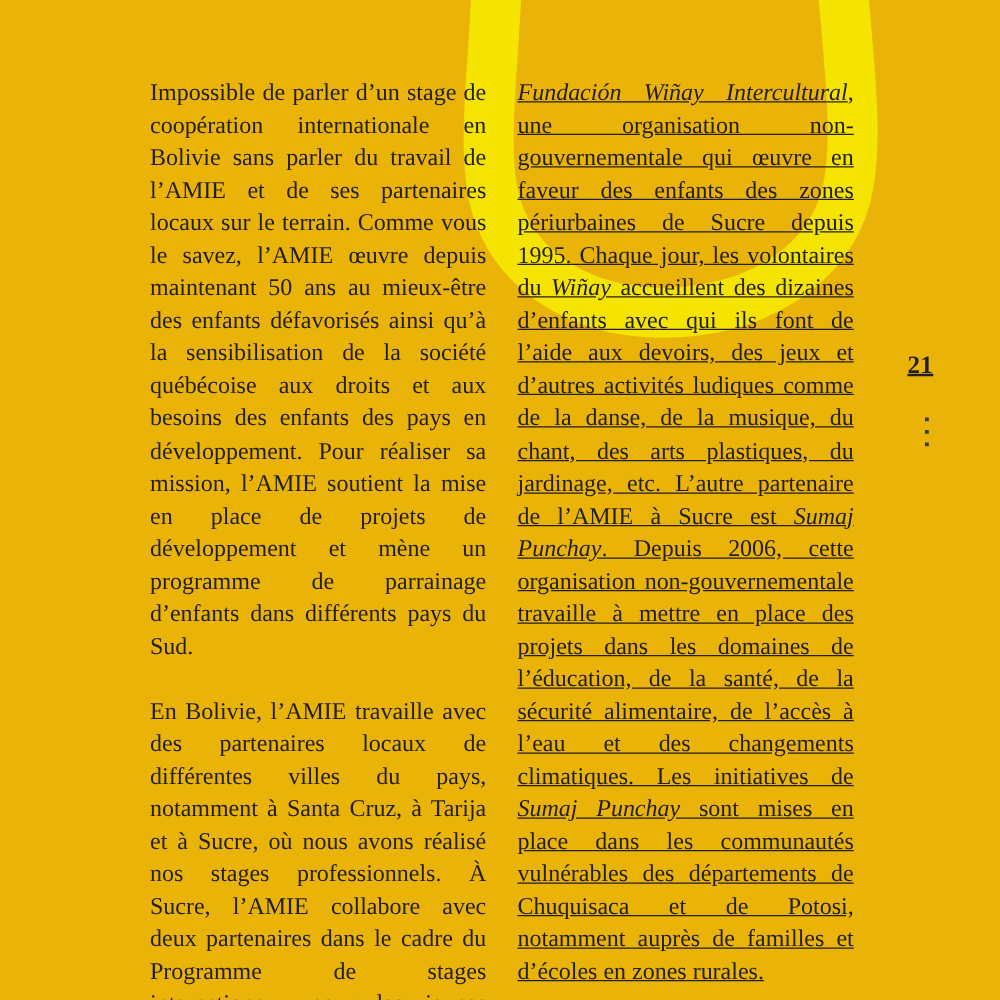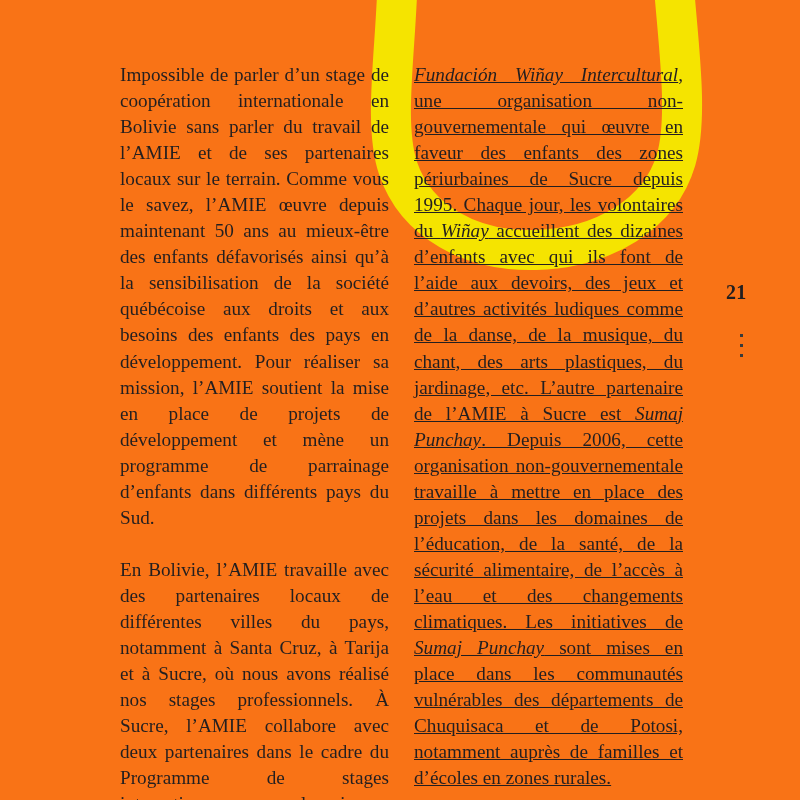--- a/index.html
+++ b/index.html
@@ -72,20 +72,21 @@
   
   #folio {
     position: absolute;
     left: 726px;
     top: 281px;
     z-index: 3;
     font-size: 20px;
     font-weight: bold;
     color: #231f20;
     letter-spacing: 0.3px;
+    text-decoration: underline;
   }
 
   #folio-dots {
     position: absolute;
     left: 740px;
     top: 334px;
     z-index: 3;
     display: flex;
     flex-direction: column;
     align-items: center;
@@ -93,21 +94,21 @@
   }
   #folio-dots .dot {
     width: 3px;
     height: 3px;
     background: #3a3a3a;
   }
 </style>
 </head>
 <body>
 
-<div id="page" style="background: #f97316;">
+<div id="page" style="background: #eab308;">
 
   <svg id="highlight-layer" viewBox="0 0 800 800">
     <path id="highlight-path" d="M 398 -40
              C 398 40, 382 120, 398 168
              C 416 222, 472 252, 536 250
              C 604 248, 660 214, 676 160
              C 690 112, 676 30, 672 -40" fill="none" stroke="#F5E400" stroke-width="40" stroke-linecap="round" stroke-linejoin="round"></path>
   </svg>
 
   <div id="text-layer">

